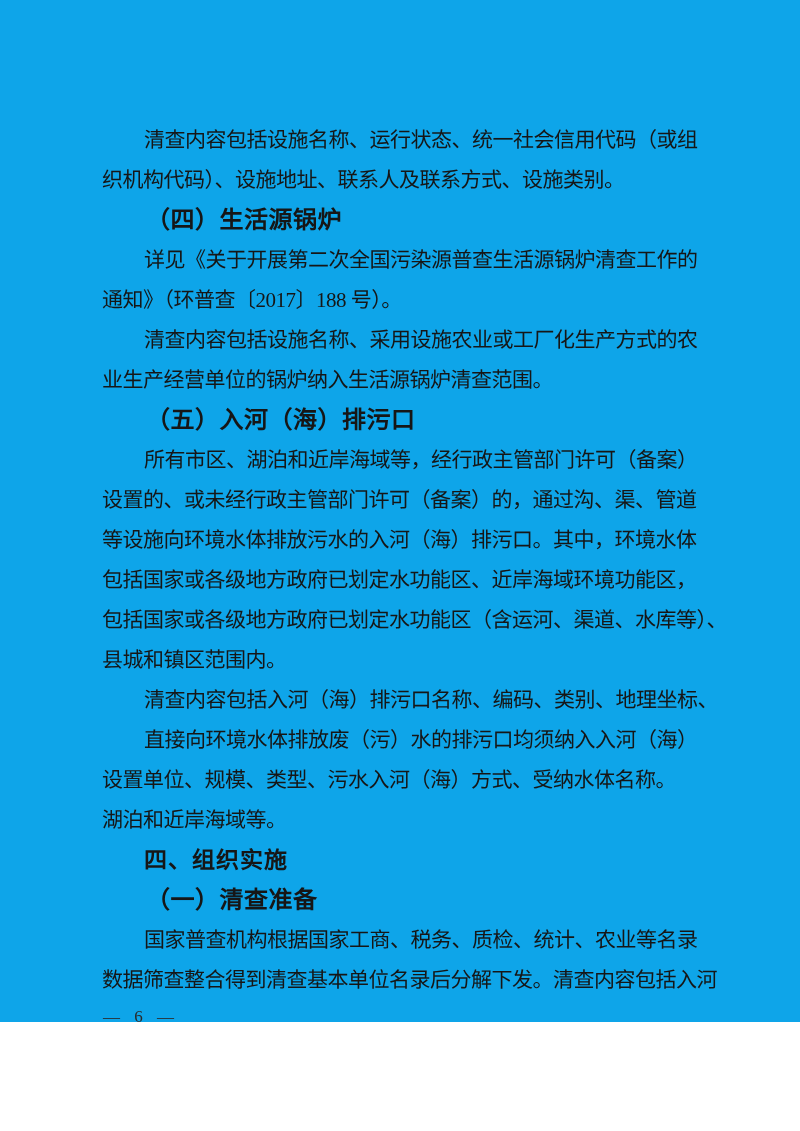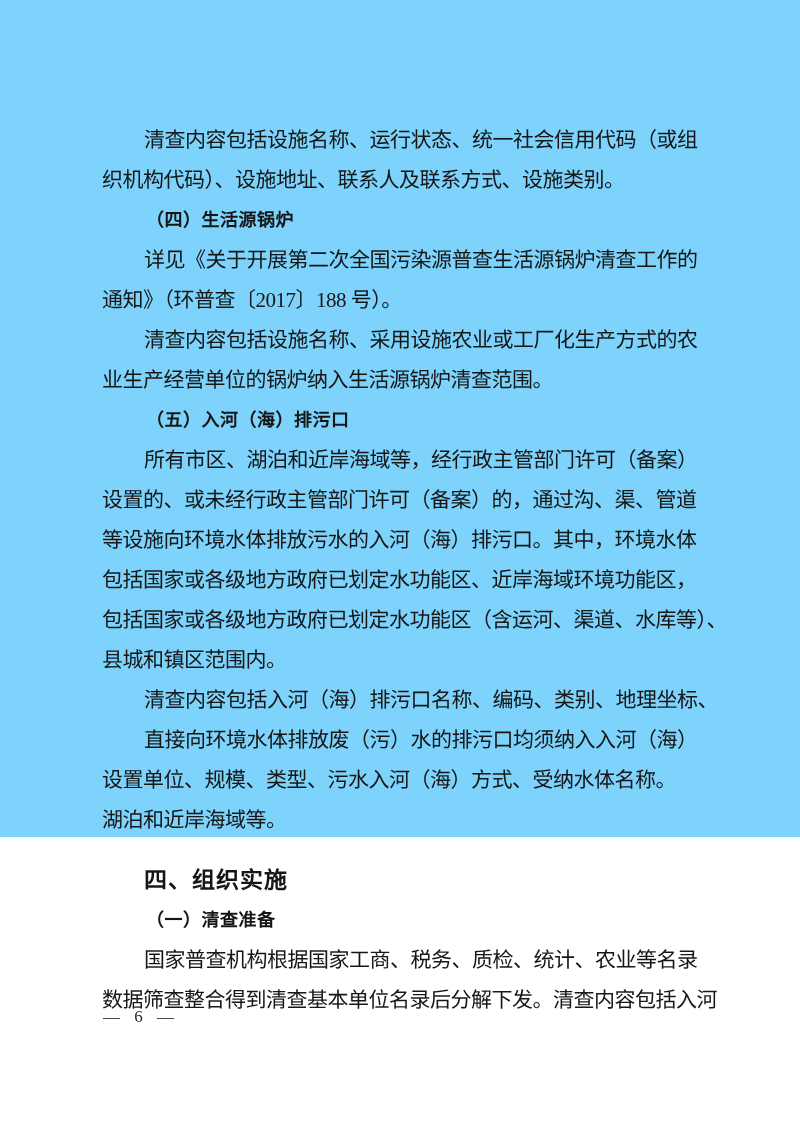--- a/index.html
+++ b/index.html
@@ -10,52 +10,52 @@
     height: 1131px;
     position: relative;
     overflow: hidden;
     font-family: "Liberation Serif", "DejaVu Serif", serif;
     color: #161616;
   }
   .page {
     position: absolute;
     left: 0; top: 0;
     width: 800px;
-    height: 837px;
-    background: #7dd3fc;
+    height: 1022px;
+    background: #0ea5e9;
   }
   .content {
     position: absolute;
     left: 102px;
     top: 120px;
     width: 622px;
   }
   .line {
     display: block;
     height: 40px;
     line-height: 40px;
     font-size: 21px;
     letter-spacing: -0.5px;
     white-space: nowrap;
     font-weight: normal;
   }
   .indent { padding-left: 42px; }
   .heading-kai {
     font-weight: bold;
-    font-size: 18px;
+    font-size: 24px;
     letter-spacing: 0.5px;
     padding-left: 44px;
     font-family: "Liberation Serif", "DejaVu Serif", serif;
   }
   .heading-hei {
     font-weight: bold;
     font-size: 23px;
     letter-spacing: 1px;
     padding-left: 42px;
-    margin-top: 20px;
+    margin-top: 0;
     font-family: "Liberation Sans", "DejaVu Sans", sans-serif;
   }
   .page-number {
     position: absolute;
     left: 103px;
     top: 1005px;
     height: 24px;
     line-height: 24px;
     font-size: 17px;
     letter-spacing: 5px;

